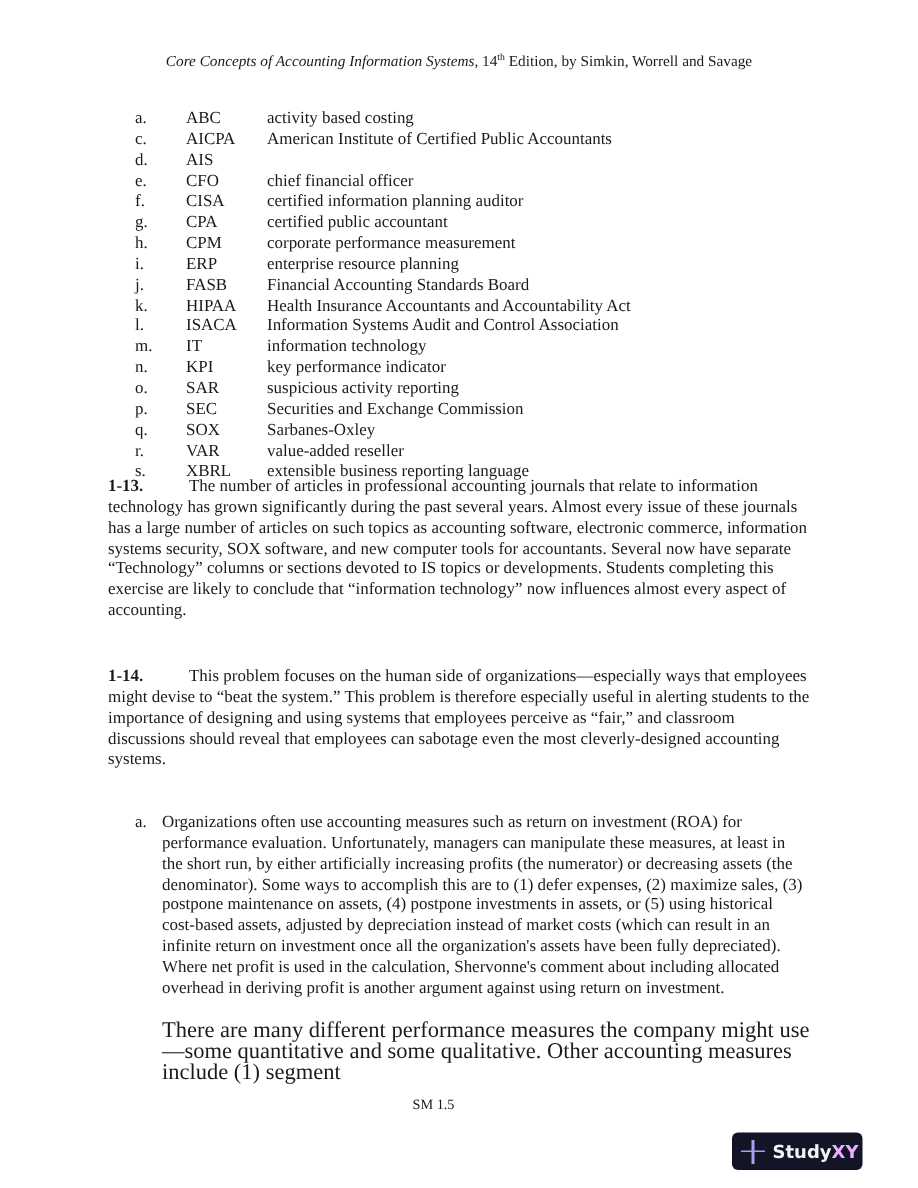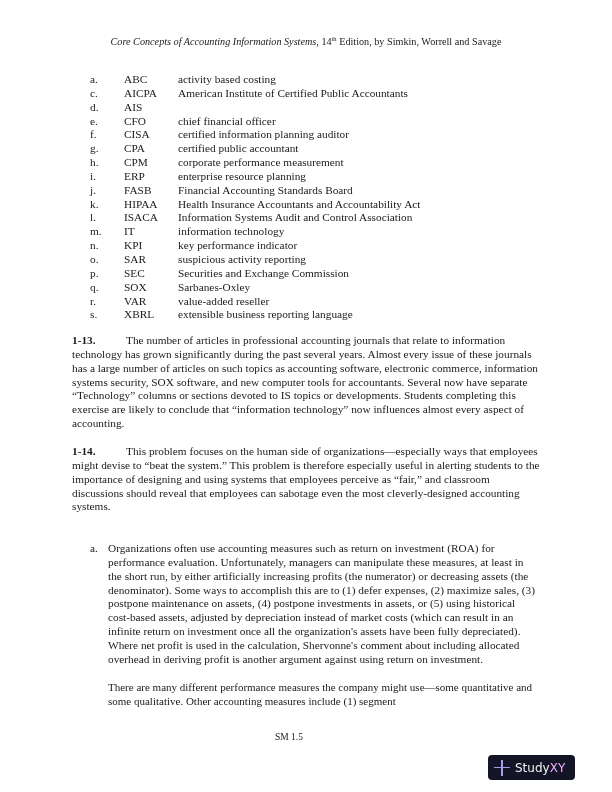--- a/index.html
+++ b/index.html
@@ -15,32 +15,32 @@
   .header sup { font-size: 6.5px; vertical-align: 4px; line-height: 0; }
   .abbr-list { position: absolute; top: 73px; left: 90px; font-size: 11.3px; line-height: 13.85px; }
   .abbr-row { display: flex; white-space: nowrap; }
   .abbr-letter { width: 18px; }
   .abbr-code { width: 54px; margin-left: 16px; }
   .para {
     position: absolute; left: 72px; width: 470px; font-size: 11.3px; line-height: 13.85px;
     text-align: left;
   }
   .para .num { font-weight: bold; display: inline-block; width: 54px; }
-  #p13 { top: 334px; }
+  #p13 { top: 318px; }
   #p14 { top: 445px; }
   .subitem { position: absolute; left: 90px; width: 450px; font-size: 11.3px; line-height: 13.85px; display: flex; }
   .subitem .sub-letter { width: 18px; flex: none; }
   .subitem .sub-text { width: 432px; }
   #subA { top: 542px; }
-  #subA2 { top: 681px; left: 108px; width: 440px; font-size: 11px; line-height: 13.85px; position: absolute; }
+  #subA2 { top: 681px; left: 108px; width: 440px; font-size: 15px; line-height: 13.85px; position: absolute; }
   .footer { position: absolute; top: 732px; left: 275px; font-size: 9.5px; }
   .badge {
     position: absolute; left: 488px; top: 755px; width: 87px; height: 25px;
     background: #131426; border-radius: 4px; display: flex; align-items: center;
-    font-family: "DejaVu Sans", "Liberation Sans", sans-serif; font-weight: normal; font-size: 12px;
+    font-family: "DejaVu Sans", "Liberation Sans", sans-serif; font-weight: bold; font-size: 12px;
   }
   .badge .plus { width: 16px; height: 16px; margin-left: 6px; margin-right: 5px; position: relative; }
   .badge .plus::before, .badge .plus::after { content: ""; position: absolute; background: #a79ef0; }
   .badge .plus::before { left: 7px; top: 0; width: 1.6px; height: 16px; }
   .badge .plus::after { top: 7px; left: 0; height: 1.6px; width: 16px; }
   .badge .b1 { color: #f3f3f6; }
   .badge .b2 { color: #f0abfc; }
 </style>
 </head>
 <body>

